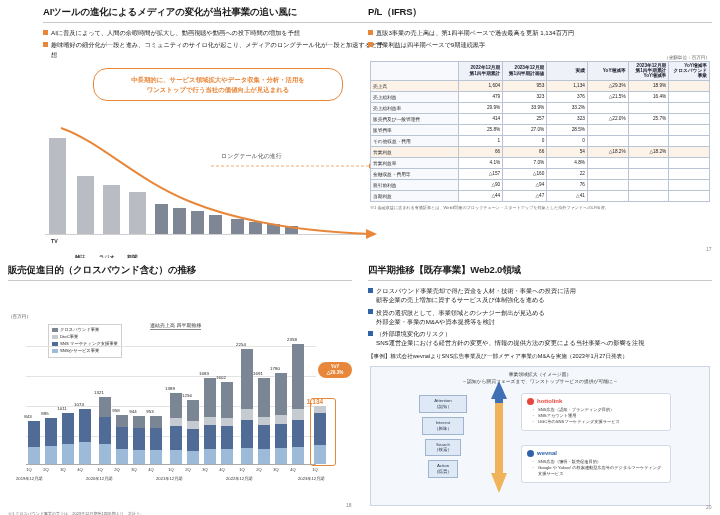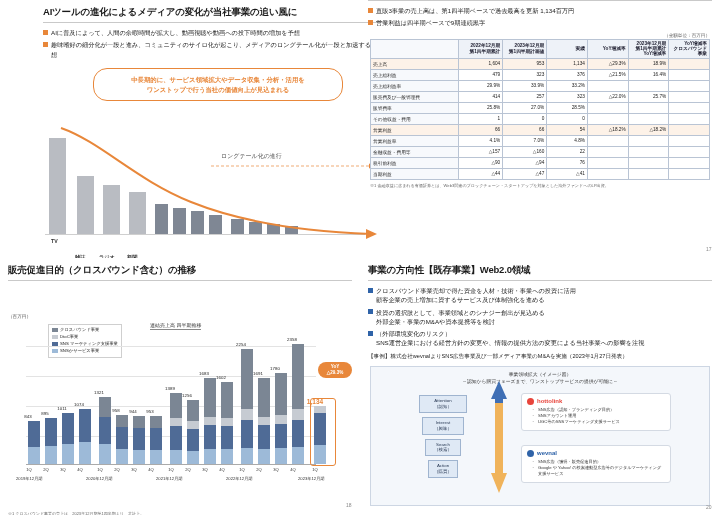--- a/index.html
+++ b/index.html
@@ -186,20 +186,21 @@
 
     <div class="tl-grouplabel" style="left:16px; top:176px;">TV</div>
     <div class="tl-grouplabel" style="left:40px; top:192px;">雑誌</div>
     <div class="tl-grouplabel" style="left:64px; top:192px;">ラジオ</div>
     <div class="tl-grouplabel" style="left:92px; top:192px;">新聞</div>
 
   </div>
 </div>
 
 <div class="quad q-tr">
+  <div class="slide-title">P/L（IFRS）</div>
   <div class="title-rule"></div>
   <div class="bullets">
     <div class="bullet">
       <span class="dot"></span>
       <span class="txt">直販3事業の売上高は、第1四半期ベースで過去最高を更新 1,134百万円</span>
     </div>
     <div class="bullet">
       <span class="dot"></span>
       <span class="txt">営業利益は四半期ベースで9期連続黒字</span>
     </div>
@@ -512,21 +513,21 @@
     <div class="fy-label" style="left:226px; top:190px;">2022年12月期</div>
     <div class="fy-label" style="left:298px; top:190px; width:36px; line-height:1.2;">2023年12月期</div>
   </div>
 
   <div class="bl-foot" style="white-space:pre-line;">※1 クロスバウンド事業の売上は、2023年12月期第1四半期より、非計上。
 ※2 SNSマーケティング支援事業、SNSマーケティング支援事業については、中国の販路拡大の観点から合算表示とする。</div>
   <div class="pagenum" style="left:346px; top:244px;">18</div>
 </div>
 
 <div class="quad q-br">
-  <div class="slide-title">事業の方向性【既存事業】Web2.0領域</div>
+  <div class="slide-title">四半期推移【既存事業】Web2.0領域</div>
   <div class="title-rule"></div>
   <div class="bullets">
     <div class="bullet">
       <span class="dot blue"></span>
       <span class="txt" style="white-space:pre-line">クロスバウンド事業売却で得た資金を人材・技術・事業への投資に活用
 顧客企業の売上増加に資するサービス及び体制強化を進める</span>
     </div>
     <div class="bullet">
       <span class="dot blue"></span>
       <span class="txt" style="white-space:pre-line">投資の選択肢として、事業領域とのシナジー創出が見込める

